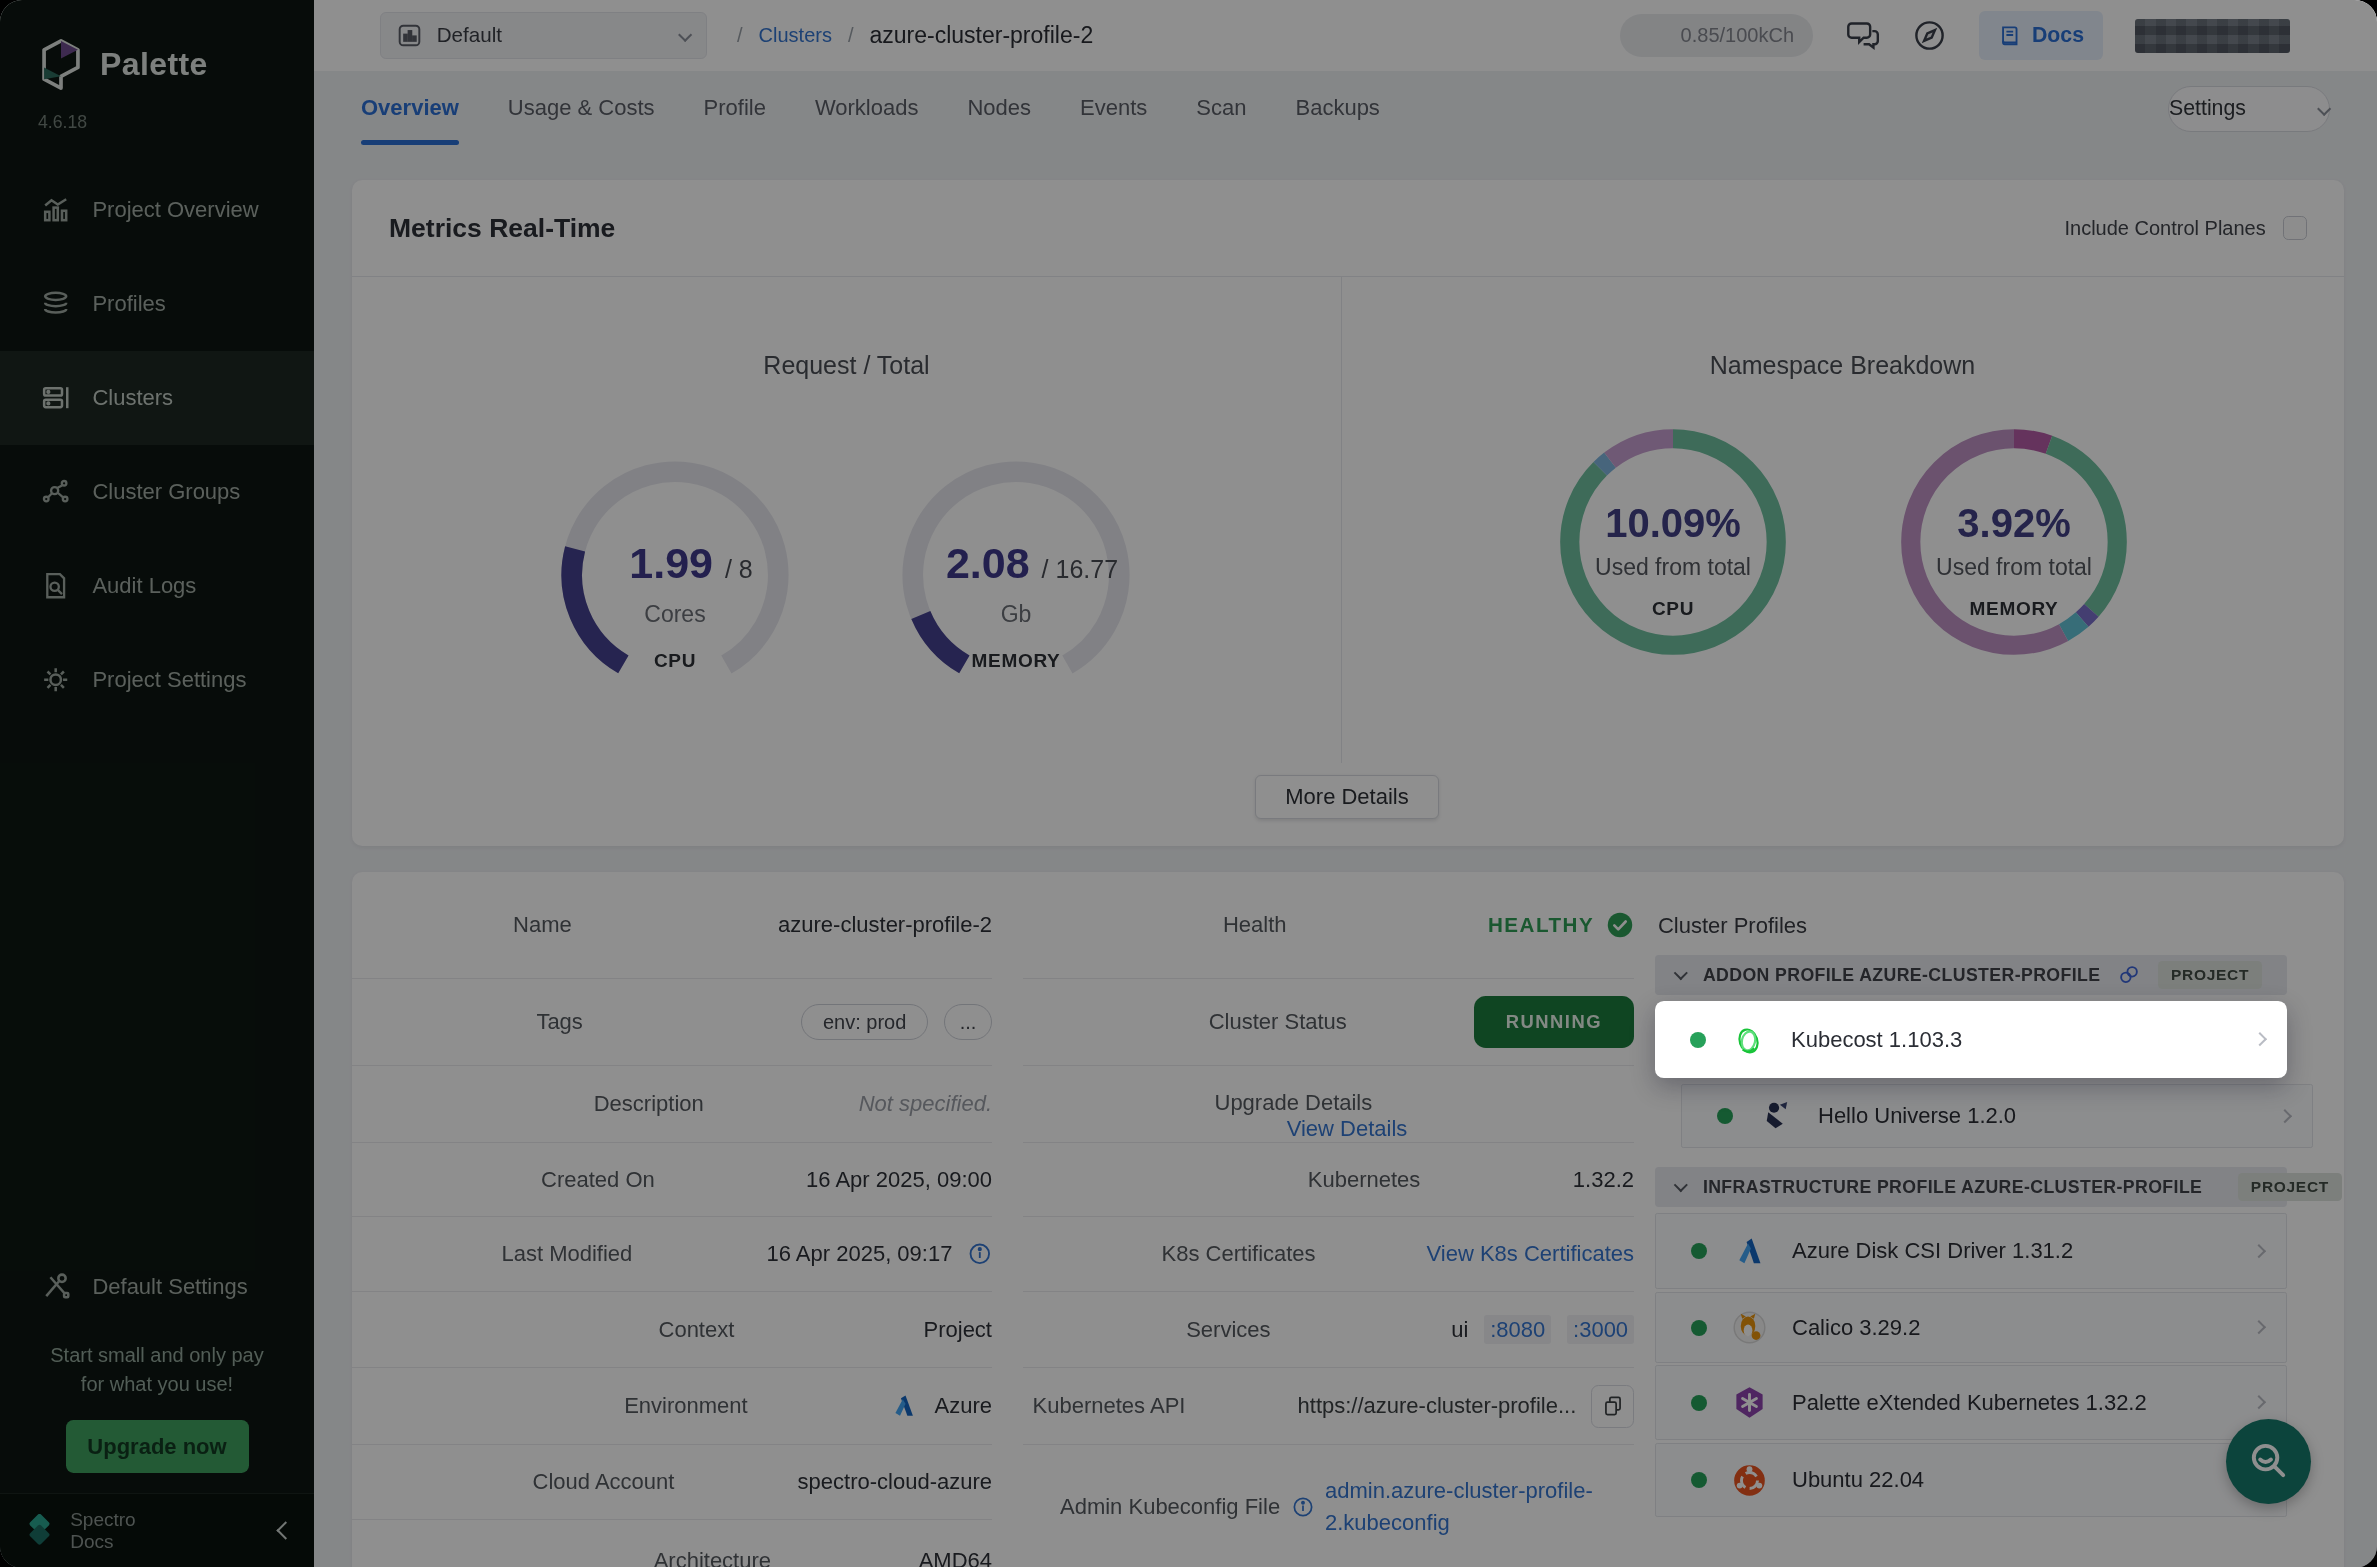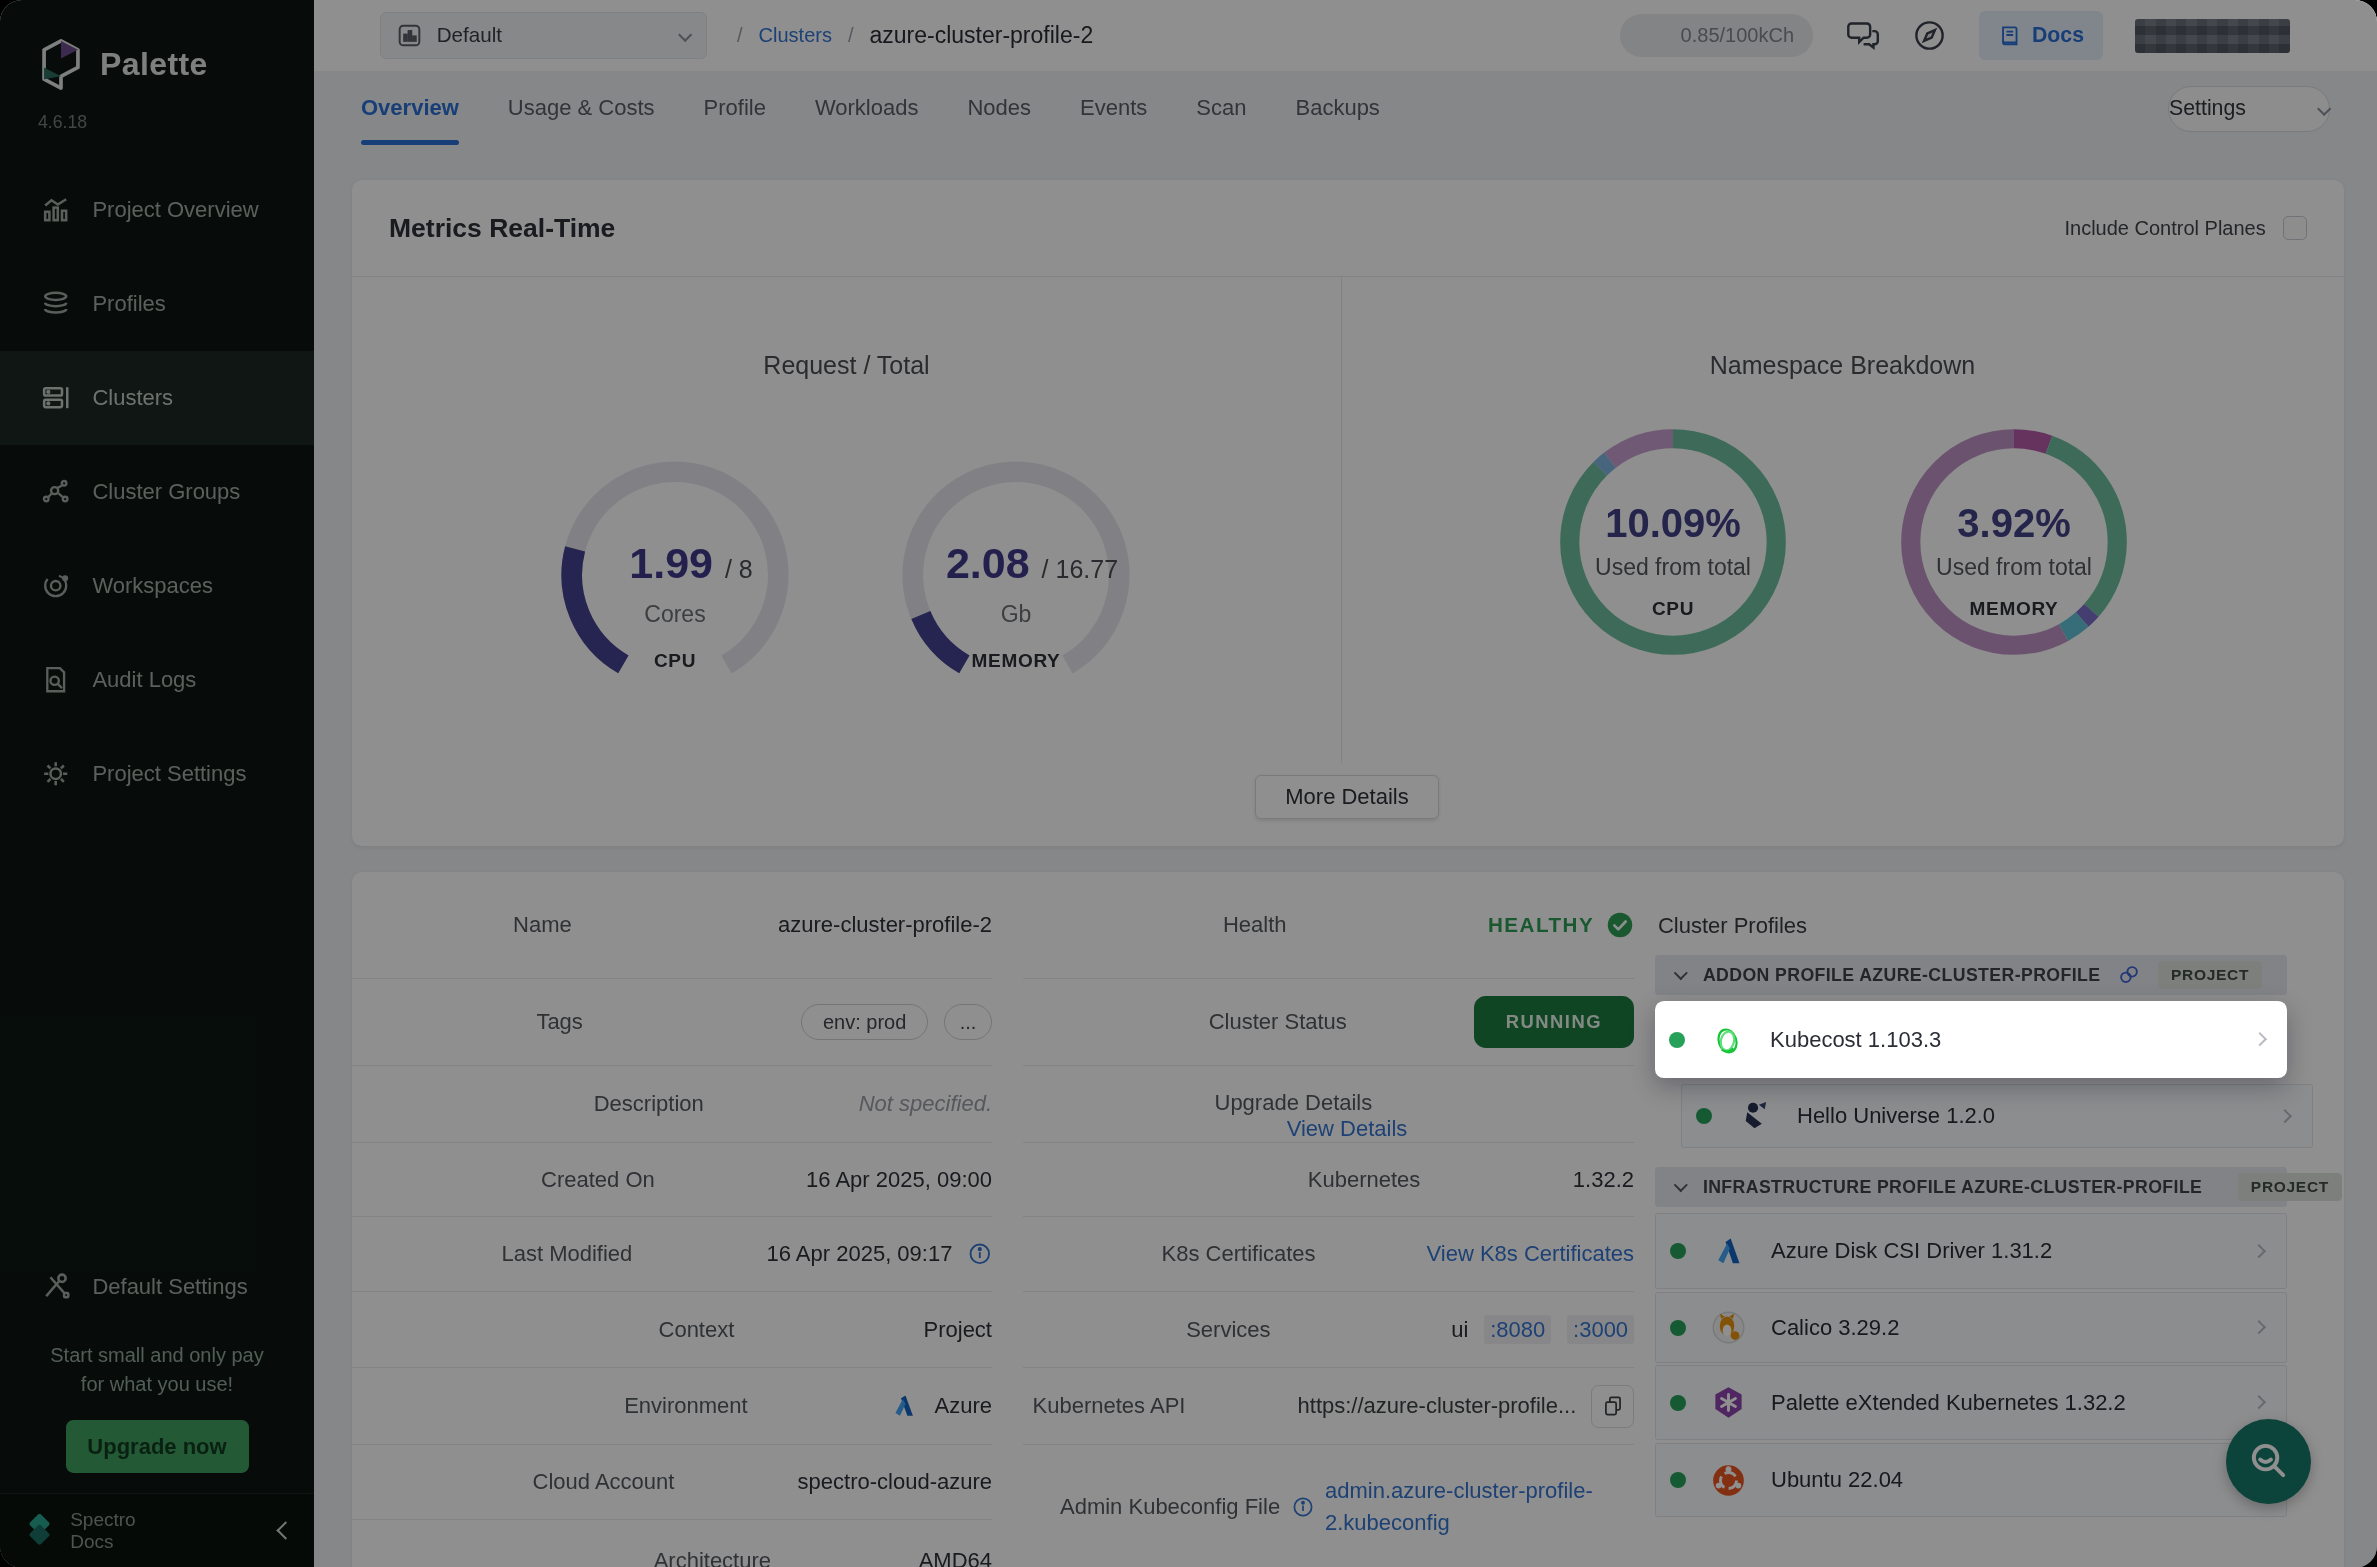--- a/index.html
+++ b/index.html
@@ -92,21 +92,21 @@
   .copy-btn{width:43px;height:43px;border:0.7px solid #d9dbe3;border-radius:7.4px;background:#fff;display:flex;align-items:center;justify-content:center;cursor:pointer;}
   .kcfg{font-size:22px;line-height:32px;max-width:309px;}
 
   
   .col-right{position:absolute;left:1303px;top:0;width:633px;}
   .cp-title{position:absolute;left:2.9px;top:41px;font-size:22px;font-weight:500;color:#393c43;}
   .grp-head{position:absolute;left:0;width:632px;height:40px;background:#e8eaef;border-radius:3.7px;display:flex;align-items:center;gap:17.7px;padding:0 7.4px 0 20.6px;}
   .grp-chev{width:9.6px;height:9.6px;border-right:2.2px solid #565a62;border-bottom:2.2px solid #565a62;transform:rotate(45deg);margin-top:-4.4px;flex:0 0 auto;cursor:pointer;}
   .grp-title{font-size:17.7px;font-weight:700;color:#40434a;letter-spacing:0.4px;white-space:nowrap;}
   .badge{background:#dde3dd;border-radius:4.4px;padding:5.2px 13.2px;font-size:15.5px;font-weight:700;letter-spacing:0.7px;color:#414b44;}
-  .prow{position:absolute;left:0;width:632px;background:#fafbfd;border:0.7px solid #e3e5ea;border-radius:2.2px;display:flex;align-items:center;padding:0 22px 0 14px;gap:25px;cursor:pointer;}
+  .prow{position:absolute;left:0;width:632px;background:#fafbfd;border:0.7px solid #e3e5ea;border-radius:2.2px;display:flex;align-items:center;padding:0 22px 0 35px;gap:25px;cursor:pointer;}
   .prow .dot{width:16px;height:16px;border-radius:50%;background:#27a15a;flex:0 0 auto;}
   .prow .pname{font-size:22px;font-weight:500;color:#2b2e35;}
   .prow .chev-r{margin-left:auto;width:10.3px;height:10.3px;border-right:2.2px solid #b9bcc4;border-bottom:2.2px solid #b9bcc4;transform:rotate(-45deg);}
   .prow.spotlight{background:#fff;border:none;border-radius:8.8px;box-shadow:0 8.8px 25px rgba(15,18,35,.3);position:absolute;z-index:60;}
   .picon{width:35px;height:35px;flex:0 0 auto;}
 
   
   .fab{position:absolute;left:2226px;top:1419px;width:85px;height:85px;border-radius:50%;background:#17796b;display:flex;align-items:center;justify-content:center;cursor:pointer;z-index:40;box-shadow:0 4.4px 13.2px rgba(0,0,0,.25);}
   .dim{position:absolute;inset:0;background:rgba(0,0,0,.44);z-index:50;pointer-events:none;}
 </style>
@@ -164,30 +164,20 @@
         <svg width="29.4" height="29.4" viewBox="0 0 28 28">
             <g fill="none" stroke="#9fa9a2" stroke-width="2.2">
               <circle cx="13" cy="13" r="3.4"></circle>
               <circle cx="5" cy="21" r="2.2"></circle>
               <circle cx="22" cy="6" r="2.2"></circle>
               <circle cx="23" cy="21" r="2.2"></circle>
               <path d="M10.5 15.5 L7 19 M15.5 10.5 L20 8 M16 15 L21 19.5"></path>
             </g>
           </svg>
         <span>Cluster Groups</span>
-      </div>
-      <div class="nav-item">
-        <svg width="29.4" height="29.4" viewBox="0 0 28 28">
-            <g fill="none" stroke="#9fa9a2" stroke-width="2.2">
-              <circle cx="14" cy="14" r="4.5"></circle>
-              <circle cx="14" cy="14" r="10" stroke-dasharray="38 12"></circle>
-              <circle cx="23" cy="7" r="1.8" fill="#9fa9a2"></circle>
-            </g>
-          </svg>
-        <span>Workspaces</span>
       </div>
       <div class="nav-item">
         <svg width="29.4" height="29.4" viewBox="0 0 28 28">
             <g fill="none" stroke="#9fa9a2" stroke-width="2.2">
               <path d="M6 3 h12 l4 4 v18 h-16 Z"></path>
               <circle cx="13" cy="15" r="4"></circle>
               <path d="M16 18 L20 22"></path>
             </g>
           </svg>
         <span>Audit Logs</span>

